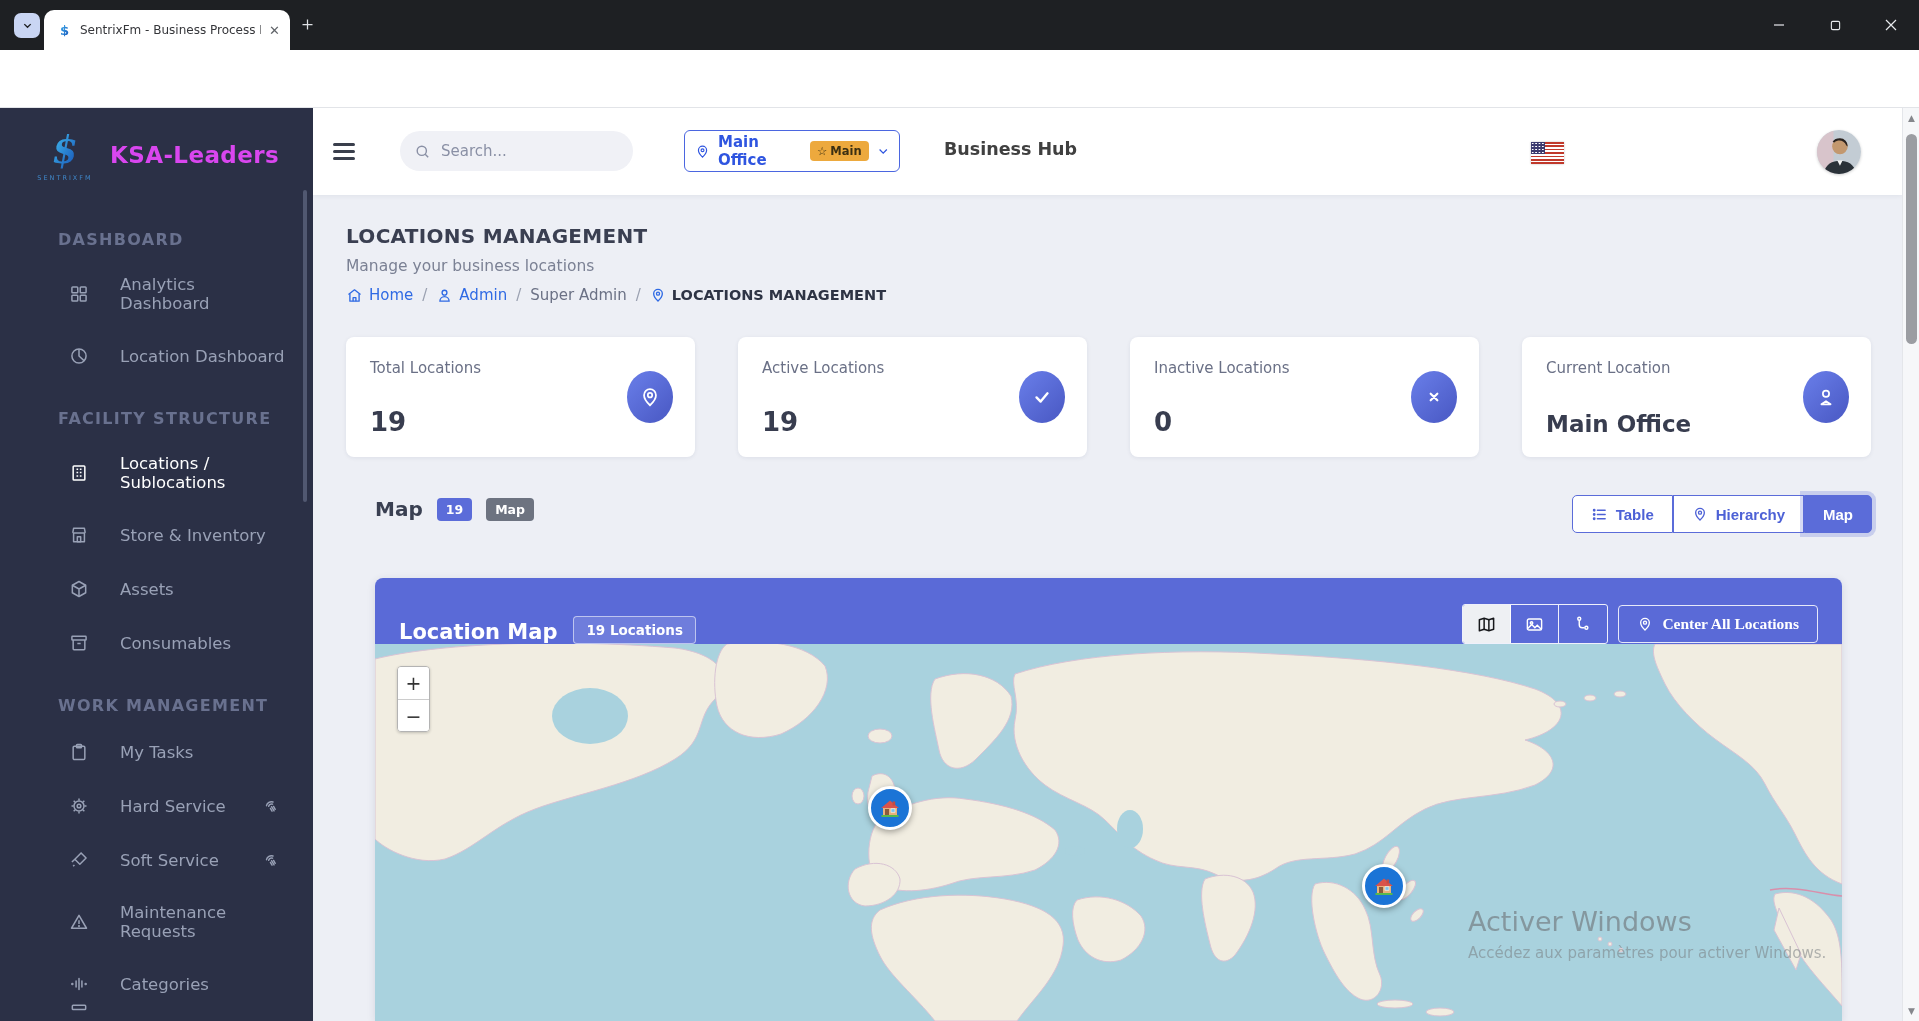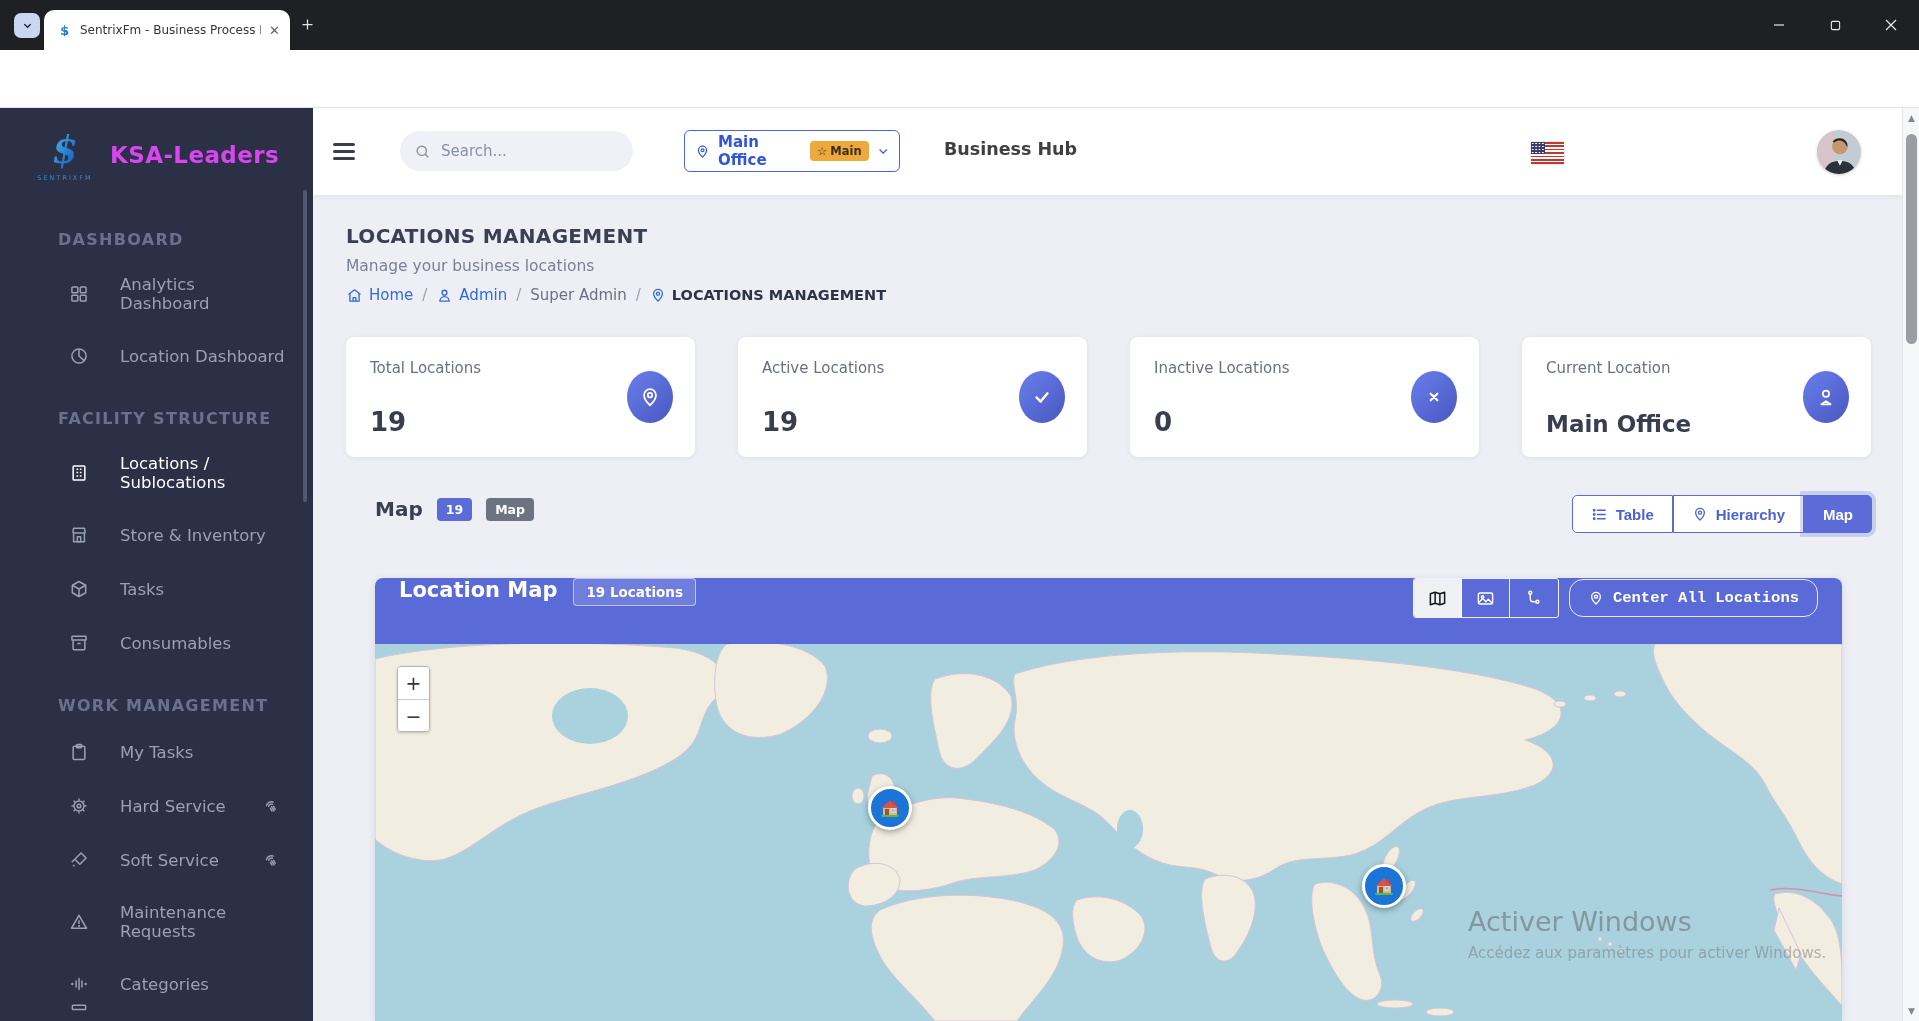--- a/index.html
+++ b/index.html
@@ -98,32 +98,32 @@
   .badge.gray { background:#6d7380; }
   .view-toggle { position:absolute; right:30px; top:387px; display:flex;padding-left:8px; }
   .vt-btn { height:38px; display:flex; align-items:center; gap:8px; padding:0 18px; font-size:15px; font-weight:600;
     background:#fff; border:1px solid #5b6cd9; color:#4d61d6; cursor:pointer; }
   .vt-btn.first { border-radius:5px 0 0 5px; }
   .vt-btn.active { background:#5b6cd9; color:#fff; border-color:#5b6cd9; border-radius:0 5px 5px 0;
     box-shadow:0 0 0 4px rgba(91,108,217,.25); }
 
   .map-card { position:absolute; left:62px; top:470px; width:1467px; height:443px; border-radius:8px 8px 0 0;
     overflow:hidden; box-shadow:0 2px 8px rgba(30,40,80,.12); }
-  .map-header { height:66px; background:#5a6ad7; display:flex; align-items:flex-start; padding:0 24px; gap:16px; }
+  .map-header { height:66px; background:#5a6ad7; display:flex; align-items:flex-end; padding:0 24px; gap:16px; }
   .map-title { color:#fff; font-size:21px; font-weight:700; }
   .map-badge { border:1px solid rgba(255,255,255,.55); background:rgba(255,255,255,.13); color:#fff;
     font-size:13.5px; font-weight:700; padding:5px 12px; border-radius:4px; }
   .mh-right { margin-left:auto; display:flex; align-items:center; gap:10px; }
   .layer-group { display:flex; border:1px solid rgba(255,255,255,.9); border-radius:3px; overflow:hidden; }
   .layer-btn { width:48px; height:38px; display:flex; align-items:center; justify-content:center; color:#fff;
     border-right:1px solid rgba(255,255,255,.9); cursor:pointer; }
   .layer-btn:last-child { border-right:none; }
   .layer-btn.active { background:#eef0f3; color:#17181b; }
-  .center-btn { display:flex; align-items:center; gap:9px; border:1.4px solid rgba(255,255,255,.85); border-radius:14px;
-    color:#fff; font-size:15.5px; font-weight:600; padding:9px 18px; cursor:pointer; background:transparent; font-family:Liberation Mono, monospace; }
+  .center-btn { display:flex; align-items:center; gap:9px; border:1.4px solid rgba(255,255,255,.85); border-radius:4px;
+    color:#fff; font-size:15.5px; font-weight:600; padding:9px 18px; cursor:pointer; background:transparent; font-family:Liberation Serif, serif; }
 
   .map-body { position:relative; width:1467px; height:377px; background:#a9d2de; overflow:hidden; }
   .zoom-ctl { position:absolute; left:22px; top:22px; width:33px; border:1px solid #b3b3b3; border-radius:4px;
     overflow:hidden; box-shadow:0 1px 3px rgba(0,0,0,.2); }
   .zoom-btn { width:100%; height:32px; background:#fff; display:flex; align-items:center; justify-content:center;
     font-size:19px; color:#333; cursor:pointer; border:none; font-family:inherit; }
   .zoom-btn + .zoom-btn { border-top:1px solid #ccc; }
   .marker { position:absolute; width:44px; height:44px; border-radius:50%; background:#1b74d6; border:3px solid #ffffff;
     box-shadow:0 2px 6px rgba(0,0,0,.35); display:flex; align-items:center; justify-content:center; cursor:pointer; }
   .watermark { position:absolute; left:1093px; top:262px; }
@@ -324,21 +324,21 @@
         </span>
       <span>Store &amp; Inventory</span>
     </div>
     <div class="nav-item">
       <span class="ni-ic">
           <svg width="20" height="20" viewBox="0 0 24 24" fill="none" stroke="currentColor" stroke-width="1.8" stroke-linejoin="round">
             <path d="M12 3l8 4.5v9L12 21l-8-4.5v-9z"></path>
             <path d="M4 7.5l8 4.5 8-4.5M12 12v9"></path>
           </svg>
         </span>
-      <span>Tasks</span>
+      <span>Assets</span>
     </div>
     <div class="nav-item">
       <span class="ni-ic">
           <svg width="20" height="20" viewBox="0 0 24 24" fill="none" stroke="currentColor" stroke-width="1.8">
             <rect x="3.5" y="4" width="17" height="4.5" rx="0.8"></rect>
             <path d="M5 8.5V19a1 1 0 0 0 1 1h12a1 1 0 0 0 1-1V8.5M10 12.5h4"></path>
           </svg>
         </span>
       <span>Consumables</span>
     </div>

